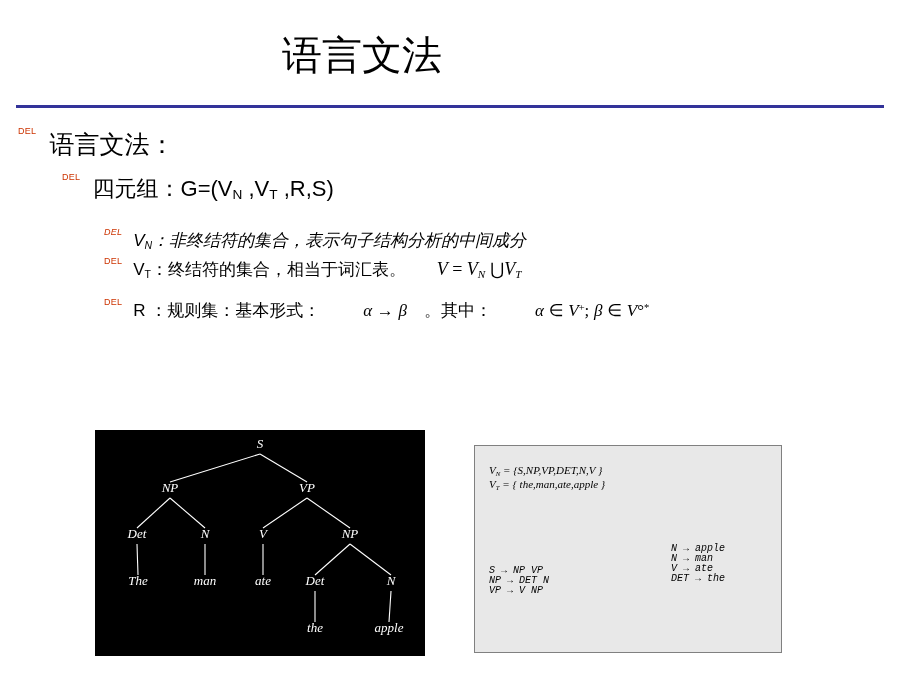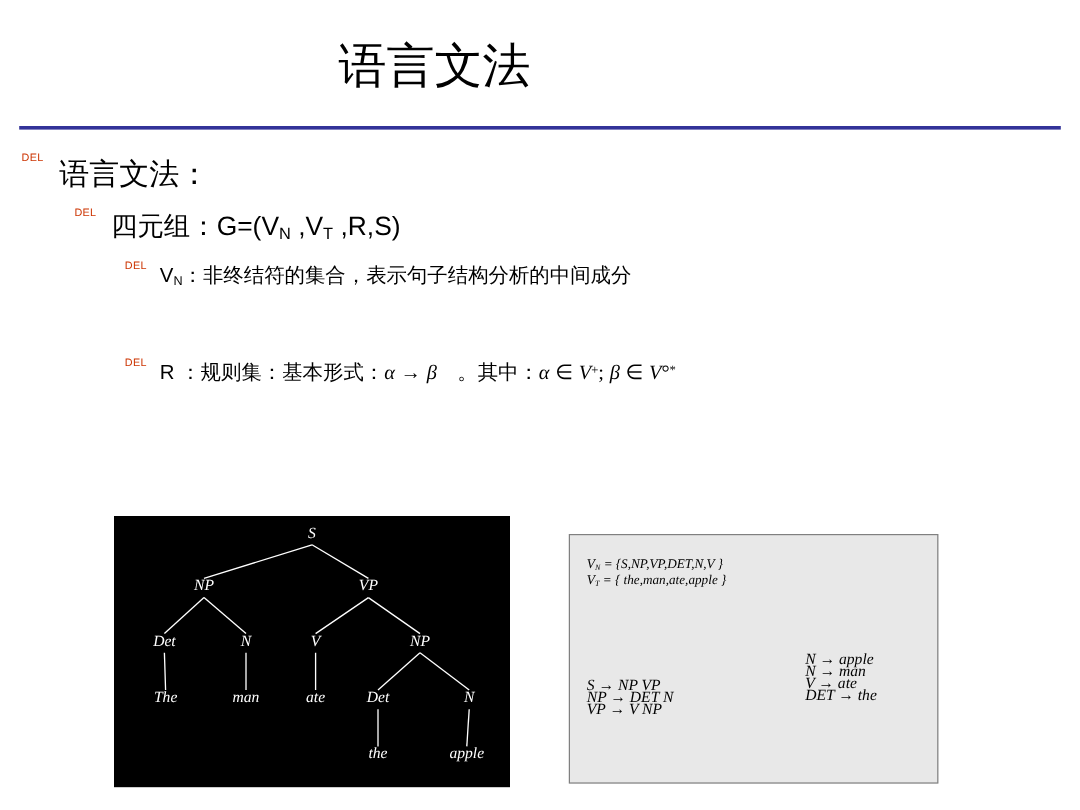--- a/index.html
+++ b/index.html
@@ -56,21 +56,21 @@
   }
   .lvl1 { font-size: 25px; left: 18px; }
   .lvl2 { font-size: 22px; left: 62px; text-align: right; }
   .lvl3 { font-size: 17px; left: 104px; }
 
   .sub { font-size: 0.62em; vertical-align: -0.25em; }
   .sup { font-size: 0.62em; vertical-align: 0.45em; }
   .mi  { font-family: "Liberation Serif", serif; font-style: italic; }
   .mo  { font-family: "Liberation Serif", serif; font-style: normal; }
   .gk  { font-family: "Liberation Serif", serif; font-style: italic; }
-  .eqn { display: inline-block; }
+  .eqn { display: inline-block; margin-left: 43px; }
 
   .latin { font-family: "Liberation Sans", sans-serif; }
 
   
   .tree-box {
     position: absolute;
     left: 95px;
     top: 430px;
     width: 330px;
     height: 226px;
@@ -98,23 +98,23 @@
   .rules-box .vdef {
     position: absolute;
     font-family: "Liberation Serif", serif;
     font-style: italic;
     font-size: 11px;
     color: #000000;
     white-space: nowrap;
   }
   .rules-box .rulecol {
     position: absolute;
-    font-family: Liberation Serif, serif;
+    font-family: Liberation Mono, monospace;
     font-style: italic;
-    font-size: 13px;
+    font-size: 10px;
     line-height: 10px;
     color: #000000;
     white-space: nowrap;
   }
 </style>
 </head>
 <body>
 
 <div class="slide">
 
@@ -124,25 +124,33 @@
   <div class="bullet lvl1" style="top:128px;">
     <span class="del">DEL</span>
     <span>语言文法：</span>
   </div>
 
   <div class="bullet lvl2" style="top:174px;">
     <span class="del">DEL</span>
     <span>四元组：G=(V</span><span class="sub latin">N</span><span> ,V</span><span class="sub latin">T</span><span> ,R,S)</span>
   </div>
 
-  <div class="bullet lvl3" style="top:218px;">
+  <div class="bullet lvl3" style="top:229px;font-style:italic;">
     <span class="del">DEL</span>
     <span>V</span><span class="sub">N</span><span>：非终结符的集合，表示句子结构分析的中间成分</span>
   </div>
 
+  <div class="bullet lvl3" style="top:258px;">
+    <span class="del">DEL</span>
+    <span>V</span><span class="sub">T</span><span>：终结符的集合，相当于词汇表。</span>
+    <span class="eqn" style="margin-left:26px;font-size:18px;">
+      <span class="mi">V</span><span class="mo"> = </span><span class="mi">V</span><span class="sub mi">N</span>
+      <span class="mo" style="font-size:17px;">⋃</span><span class="mi">V</span><span class="sub mi">T</span>
+    </span>
+  </div>
 
   <div class="bullet lvl3" style="top:299px;">
     <span class="del">DEL</span>
     <span>R ：规则集：基本形式：</span><span class="eqn"><span class="gk">α</span> <span class="mo">→</span> <span class="gk">β</span></span><span>　。其中：</span><span class="eqn"><span class="gk">α</span> <span class="mo">∈</span> <span class="mi">V</span><span class="sup mo">+</span><span class="mo">;</span> <span class="gk">β</span> <span class="mo">∈</span> <span class="mi">V</span><span class="mo">°</span><span class="sup mo">*</span></span>
   </div>
 
 
 
   <div class="tree-box">
     <svg width="330" height="226" viewBox="0 0 330 226">

